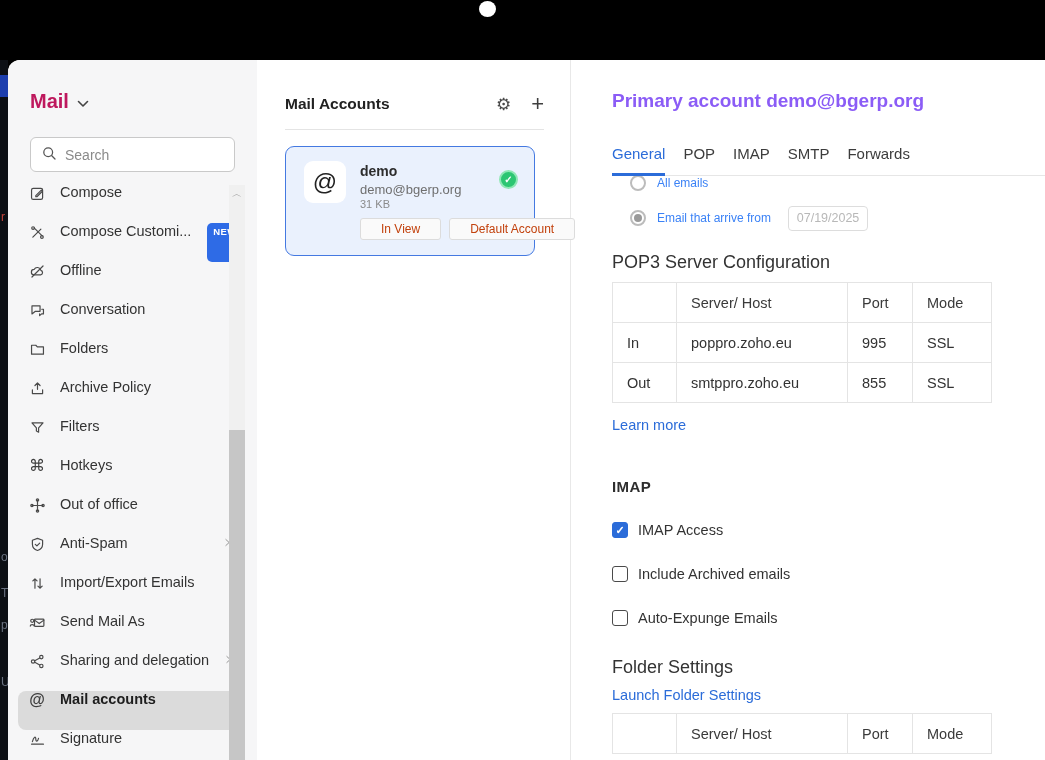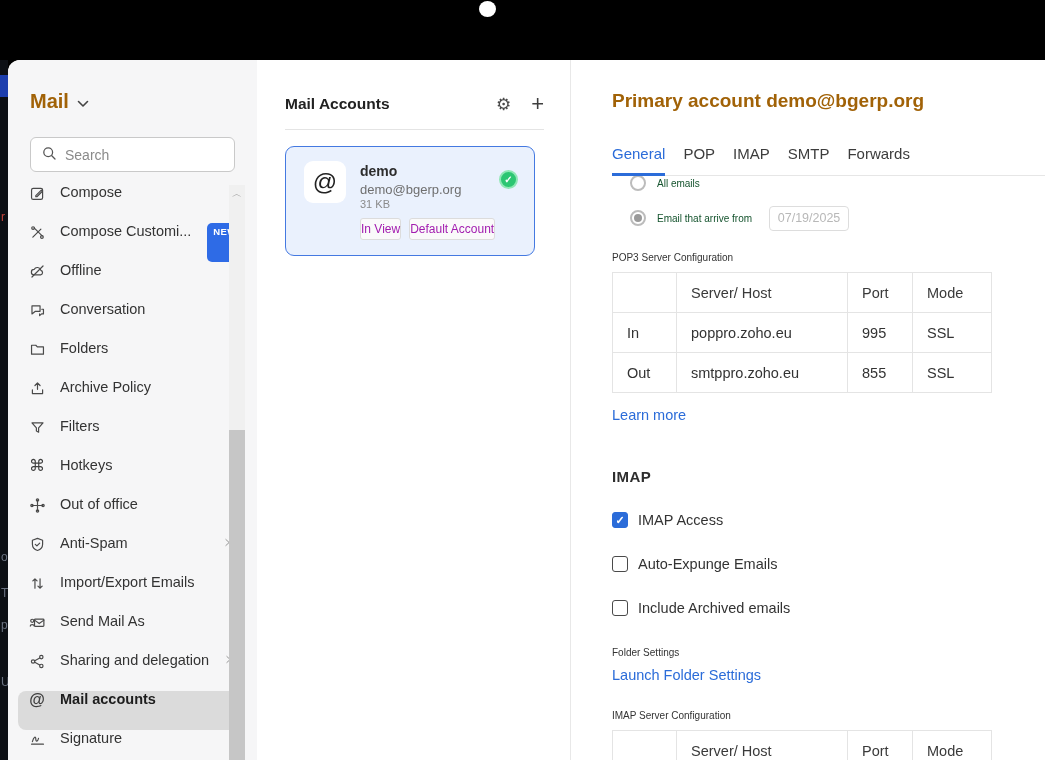--- a/index.html
+++ b/index.html
@@ -11,21 +11,21 @@
   .strip-blue { position:absolute; left:0; top:15px; width:8px; height:22px; background:#1e3fae; }
   .frag { position:absolute; left:1px; font-size:12px; color:#6a7280; }
   .frag-r { color:#c4453c; }
 
   .panel { position:absolute; left:8px; top:60px; right:0; bottom:0; background:#fff;
     border-top-left-radius:12px; overflow:hidden; display:flex; }
 
   
   .sidebar { width:249px; flex:none; background:#f6f6f7; position:relative; }
   .sb-title { display:flex; align-items:center; gap:8px; margin:30px 0 0 22px;
-    font-size:20px; font-weight:700; color:#a16207; cursor:pointer; }
+    font-size:20px; font-weight:700; color:#be185d; cursor:pointer; }
   .sb-search { display:flex; align-items:center; gap:8px; margin:24px 22px 0 22px; height:35px;
     background:#fff; border:1px solid #c9c9c9; border-radius:6px; padding:0 10px; }
   .sb-search input { border:none; outline:none; flex:1; font-size:14px; color:#333;
     background:transparent; font-family:"Liberation Sans", sans-serif; }
   .sb-search input::placeholder { color:#8a8a8a; }
   .sb-list { margin-top:12px; padding:0 14px 0 10px; }
   .sb-item { display:flex; gap:14px; height:39px; padding:0 10px;
     font-size:14.5px; color:#333; border-radius:8px; cursor:pointer; white-space:nowrap; }
   .sb-item.selected { background:#dbdbdb; font-weight:700; color:#1d1d1d; }
   .sb-item .icn { width:18px; height:18px; flex:none; display:flex; align-items:center; justify-content:center; }
@@ -53,44 +53,44 @@
   .acc-divider { height:1px; background:#e4e4e4; margin-top:14px; }
   .acc-card { margin-top:16px; width:250px; height:110px; background:#eaf1fd;
     border:1.5px solid #4479e1; border-radius:9px; position:relative; padding:14px 16px 0 18px;
     display:flex; gap:14px; cursor:pointer; }
   .acc-avatar { width:42px; height:42px; background:#fff; border-radius:9px; flex:none;
     display:flex; align-items:center; justify-content:center; font-size:24px; font-weight:500; color:#222; }
   .acc-name { font-size:14px; font-weight:600; color:#2d2d2d; margin-top:2px; }
   .acc-email { font-size:13px; color:#6f6f6f; margin-top:3px; }
   .acc-size { font-size:11px; color:#8a8a8a; margin-top:1px; }
   .acc-badges { display:flex; gap:8px; margin-top:8px; }
-  .acc-badge { background:#fafafa; border:1px solid #dcdcdc; border-radius:3px; padding:3px 0;
-    font-size:12px; color:#a21caf; white-space:nowrap; }
+  .acc-badge { background:#fafafa; border:1px solid #dcdcdc; border-radius:3px; padding:3px 20px;
+    font-size:12px; color:#c2410c; white-space:nowrap; }
   .acc-check { position:absolute; right:16px; top:23px; width:19px; height:19px; border-radius:50%;
     background:#2cc672; border:2px solid #8fe7b4; color:#fff; font-size:10px; font-weight:700;
     display:flex; align-items:center; justify-content:center; }
 
   
   .main { flex:1; background:#fff; padding:30px 0 0 41px; overflow:hidden; }
-  .main-title { font-size:19px; font-weight:600; color:#a16207; }
+  .main-title { font-size:19px; font-weight:600; color:#8b5cf6; }
   .tabbar { display:flex; gap:18px; margin-top:33px; border-bottom:1px solid #e6e6e6; }
   .tab { font-size:15px; color:#3c3c3c; padding-bottom:11px; cursor:pointer; }
   .tab.active { color:#2b6cd9; border-bottom:3px solid #2b6cd9; margin-bottom:-1px; }
   .radio-clip { overflow:hidden; padding-top:1px; }
   .radio-row { display:flex; align-items:center; gap:11px; margin-left:18px; height:26px; }
   .radio-row.first { margin-top:-7px; }
   .radio-row.second { margin-top:9px; }
   .radio { width:16px; height:16px; border-radius:50%; border:2px solid #bcbcbc; flex:none;
     background:#fff; display:flex; align-items:center; justify-content:center; }
   .radio.sel::after { content:""; width:8px; height:8px; border-radius:50%; background:#9a9a9a; }
-  .radio-label { font-size:10px; color:#14532d; }
+  .radio-label { font-size:12px; color:#3b82f6; }
   .date-box { margin-left:6px; width:80px; height:25px; border:1px solid #ddd; border-radius:4px;
     font-size:12.5px; color:#b8b8b8; display:flex; align-items:center; justify-content:center;
     background:#fff; }
-  .sect-label { font-size:10px; color:#333; margin-top:21px; }
+  .sect-label { font-size:18px; color:#333; margin-top:21px; }
   .cfg-table { border-collapse:collapse; margin-top:9px; }
   .cfg-table th, .cfg-table td { border:1px solid #e4e4e4; font-size:14.5px; text-align:left;
     font-weight:400; padding:0 14px; height:40px; }
   .cfg-table th { color:#3a3a3a; }
   .cfg-table td { color:#333; }
   .col-a { width:64px; } .col-b { width:171px; } .col-c { width:65px; } .col-d { width:79px; }
   .link { font-size:14.5px; color:#2b6cd9; cursor:pointer; display:inline-block; }
   .learn-more { margin-top:14px; }
   .imap-head { font-size:15px; font-weight:700; letter-spacing:.4px; color:#2e2e2e; margin-top:44px; }
   .check-row { display:flex; align-items:center; gap:10px; margin-top:26px; height:18px; cursor:pointer; }
@@ -376,31 +376,30 @@
     <div class="link learn-more">Learn more</div>
 
     <div class="imap-head">IMAP</div>
 
     <div class="check-row">
       <span class="checkbox on">✓</span>
       <span class="check-label">IMAP Access</span>
     </div>
     <div class="check-row">
       <span class="checkbox"></span>
-      <span class="check-label">Auto-Expunge Emails</span>
+      <span class="check-label">Include Archived emails</span>
     </div>
     <div class="check-row">
       <span class="checkbox"></span>
-      <span class="check-label">Include Archived emails</span>
+      <span class="check-label">Auto-Expunge Emails</span>
     </div>
 
     <div class="sect-label folder-label">Folder Settings</div>
     <div class="link folder-link">Launch Folder Settings</div>
 
-    <div class="sect-label imap-cfg-label">IMAP Server Configuration</div>
     <table class="cfg-table">
       <tbody>
           <tr>
         <th class="col-a"></th>
         <th class="col-b">Server/ Host</th>
         <th class="col-c">Port</th>
         <th class="col-d">Mode</th>
       </tr>
 
     </tbody>

